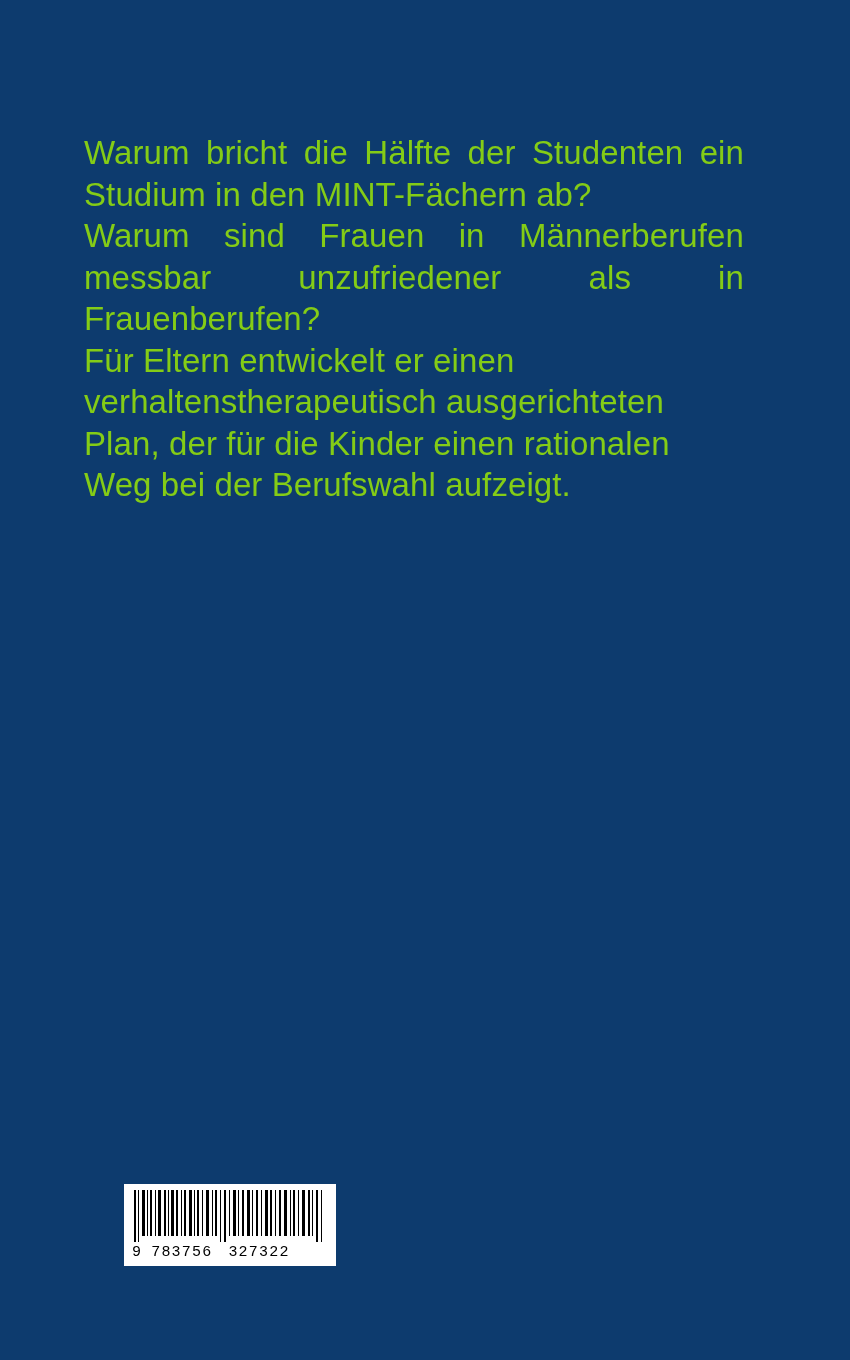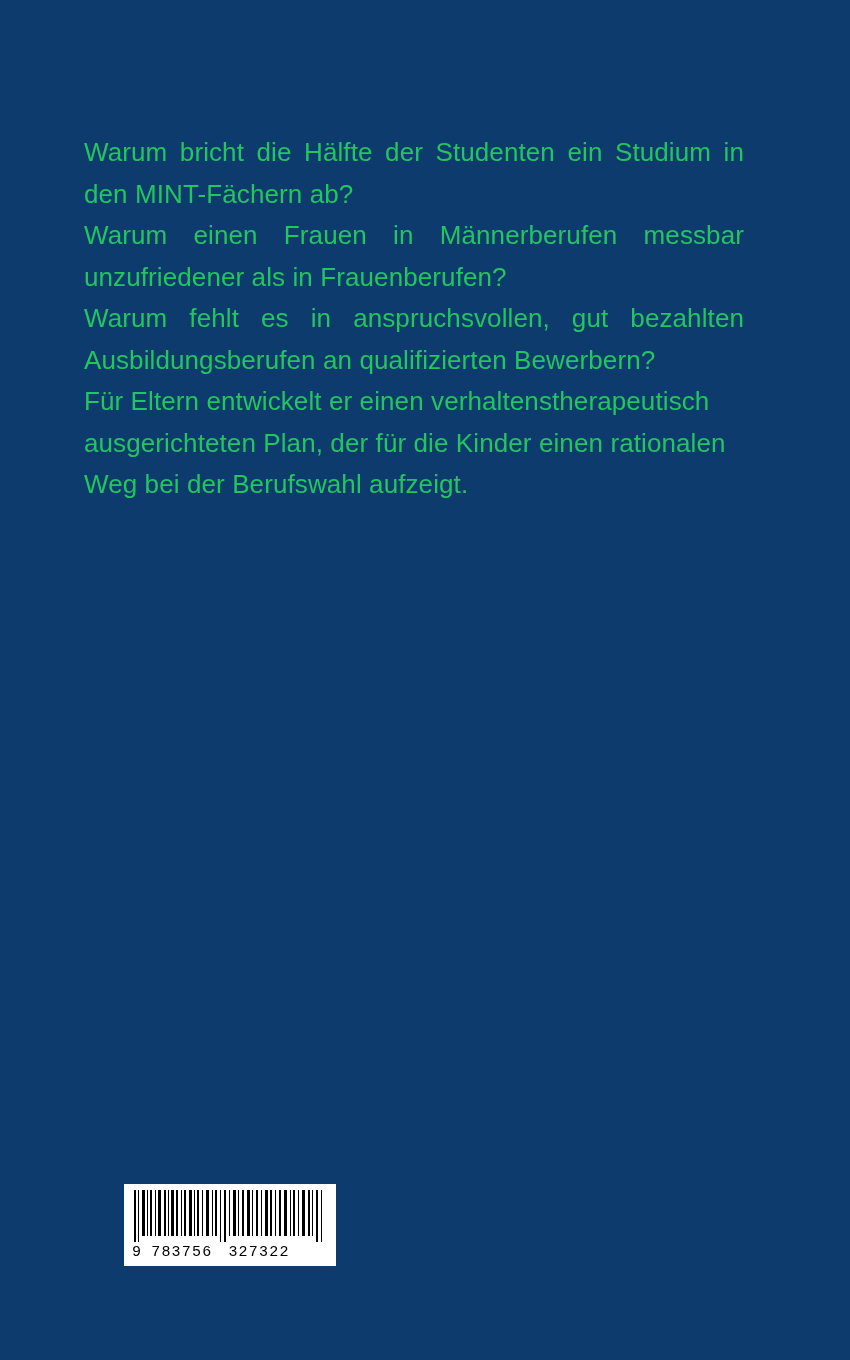--- a/index.html
+++ b/index.html
@@ -21,22 +21,22 @@
     box-sizing: border-box;
   }
   .blurb {
     position: absolute;
     left: 84px;
     top: 132px;
     width: 660px;
   }
   .blurb p {
     margin: 0;
-    color: #22c55e;
-    font-size: 26px;
+    color: #84cc16;
+    font-size: 33px;
     line-height: 41.5px;
     text-align: justify;
     text-justify: inter-word;
     font-weight: 400;
     letter-spacing: 0.1px;
   }
   .blurb p:last-child {
     text-align: left;
   }
   .barcode-wrap {
@@ -72,22 +72,21 @@
     text-align: right;
   }
 </style>
 </head>
 <body>
 
 <div class="cover">
 
   <div class="blurb">
     <p>Warum bricht die Hälfte der Studenten ein Studium in den MINT-Fächern ab?</p>
-    <p>Warum einen Frauen in Männerberufen messbar unzufriedener als in Frauenberufen?</p>
-    <p>Warum fehlt es in anspruchsvollen, gut bezahlten Ausbildungsberufen an qualifizierten Bewerbern?</p>
+    <p>Warum sind Frauen in Männerberufen messbar unzufriedener als in Frauenberufen?</p>
     <p>Für Eltern entwickelt er einen verhaltenstherapeutisch ausgerichteten Plan, der für die Kinder einen rationalen Weg bei der Berufswahl aufzeigt.</p>
   </div>
 
   <div class="barcode-wrap">
     <svg class="barcode-bars" viewBox="0 0 196 52" preserveAspectRatio="none" xmlns="http://www.w3.org/2000/svg">
       <rect x="0" y="0" width="196" height="52" fill="#ffffff"></rect>
       <g fill="#000000">
         <rect x="2" y="0" width="2" height="52"></rect>
         <rect x="6" y="0" width="1" height="52"></rect>
         <rect x="10" y="0" width="3" height="46"></rect>

